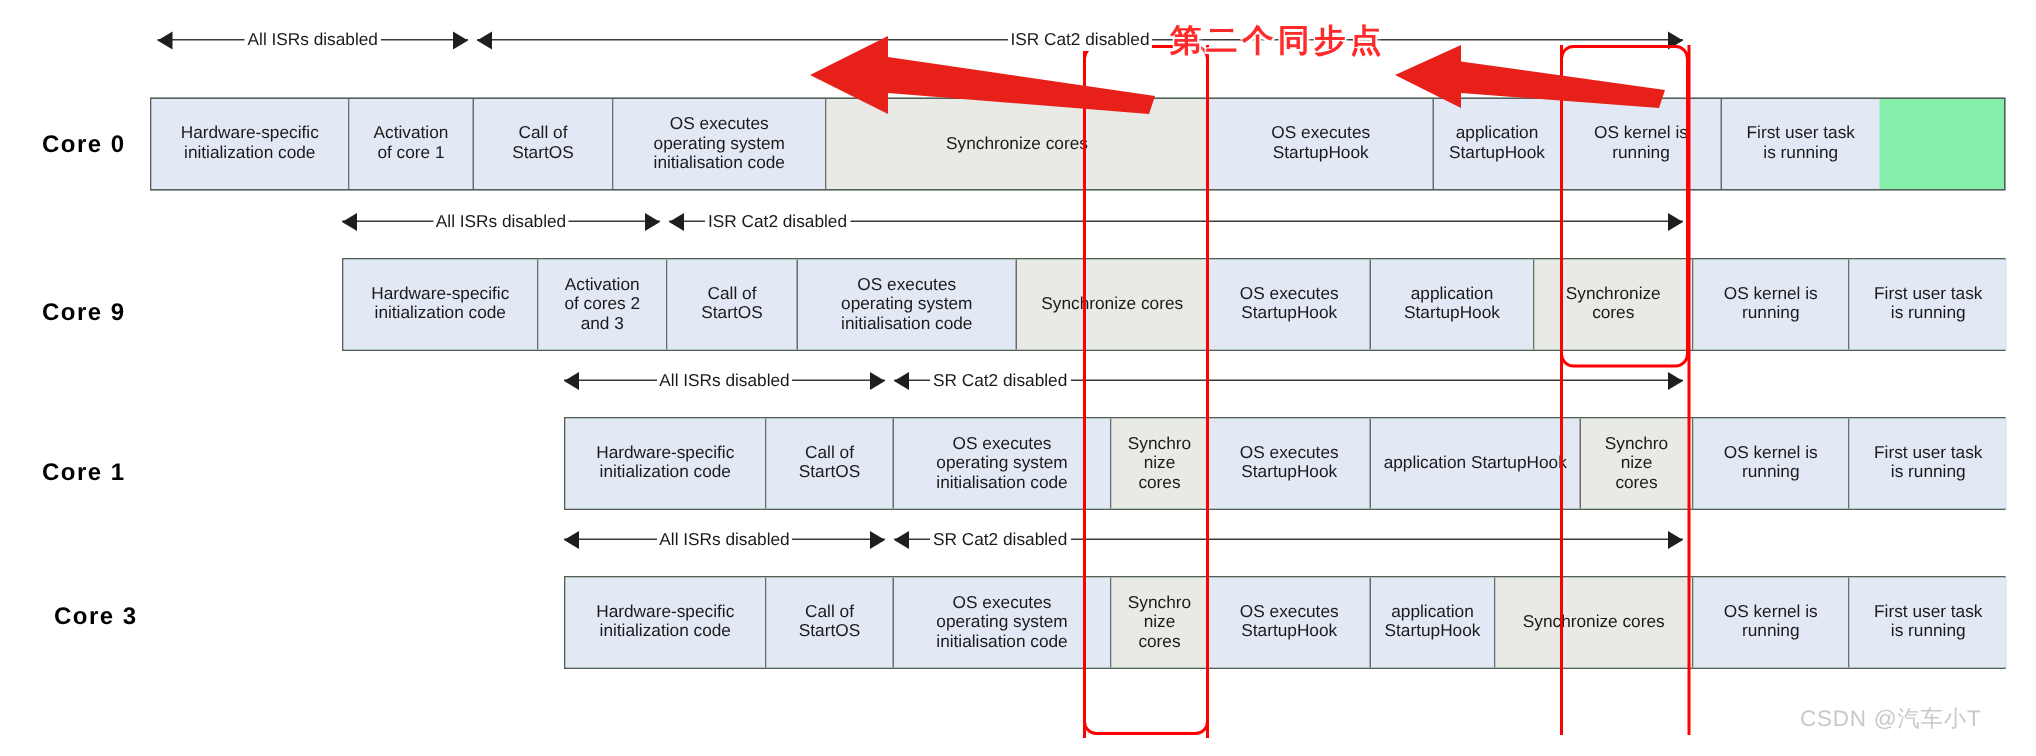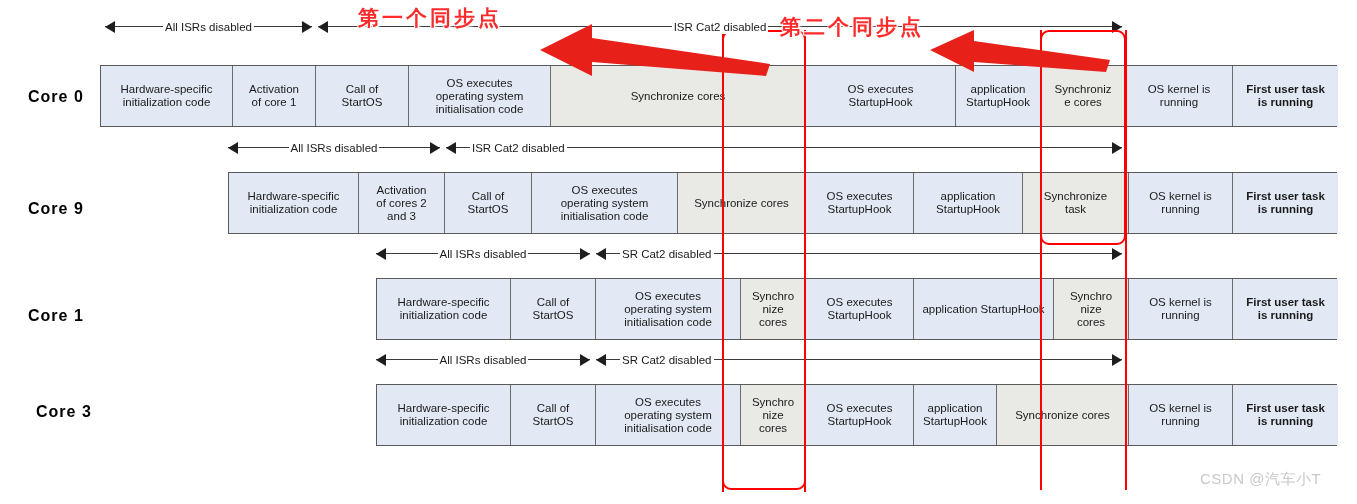--- a/index.html
+++ b/index.html
@@ -37,21 +37,21 @@
     align-items:center;
     justify-content:center;
     text-align:center;
     font-size:11.5px;
     line-height:13px;
     color:#1a1a1a;
     padding:1px 2px;
     overflow:hidden;
     white-space:pre-line;
   }
-  .cell:last-child{border-right:none;font-weight:bold;}
+  .cell:last-child{border-right:none;}
   .c-blue{background:#e2e9f5;}
   .c-grey{background:#e9e9e6;}
 
   
   .arrow-row{position:absolute;height:20px;}
   .arr{
     position:absolute;
     top:0;
     height:20px;
     display:flex;
@@ -209,22 +209,20 @@
       <div class="cell c-blue" style="width: 93px; flex: 0 0 auto;">Call of
 StartOS</div>
       <div class="cell c-blue" style="width: 142px; flex: 0 0 auto;">OS executes
 operating system
 initialisation code</div>
       <div class="cell c-grey" style="width: 255px; flex: 0 0 auto;">Synchronize cores</div>
       <div class="cell c-blue" style="width: 150px; flex: 0 0 auto;">OS executes
 StartupHook</div>
       <div class="cell c-blue" style="width: 85px; flex: 0 0 auto;">application
 StartupHook</div>
-      <div class="cell c-grey" style="width: 85px; flex: 0 0 auto;">Synchroniz
-e cores</div>
       <div class="cell c-blue" style="width: 107px; flex: 0 0 auto;">OS kernel is
 running</div>
       <div class="cell c-blue" style="width: 105px; flex: 0 0 auto;">First user task
 is running</div>
     </div>
   <div class="bar" id="bar1" style="left: 228px; top: 172px; width: 1109px; height: 62px;">
       <div class="cell c-blue" style="width: 130px; flex: 0 0 auto;">Hardware-specific
 initialization code</div>
       <div class="cell c-blue" style="width: 86px; flex: 0 0 auto;">Activation
 of cores 2
@@ -233,21 +231,21 @@
 StartOS</div>
       <div class="cell c-blue" style="width: 146px; flex: 0 0 auto;">OS executes
 operating system
 initialisation code</div>
       <div class="cell c-grey" style="width: 128px; flex: 0 0 auto;">Synchronize cores</div>
       <div class="cell c-blue" style="width: 108px; flex: 0 0 auto;">OS executes
 StartupHook</div>
       <div class="cell c-blue" style="width: 109px; flex: 0 0 auto;">application
 StartupHook</div>
       <div class="cell c-grey" style="width: 106px; flex: 0 0 auto;">Synchronize
-task</div>
+cores</div>
       <div class="cell c-blue" style="width: 104px; flex: 0 0 auto;">OS kernel is
 running</div>
       <div class="cell c-blue" style="width: 105px; flex: 0 0 auto;">First user task
 is running</div>
     </div>
   <div class="bar" id="bar2" style="left: 376px; top: 278px; width: 961px; height: 62px;">
       <div class="cell c-blue" style="width: 134px; flex: 0 0 auto;">Hardware-specific
 initialization code</div>
       <div class="cell c-blue" style="width: 85px; flex: 0 0 auto;">Call of
 StartOS</div>
@@ -292,21 +290,20 @@
 
   <div id="redlayer">
       <div class="redline" style="left: 722px; top: 30px; height: 462px;"></div>
       <div class="redline" style="left: 804px; top: 30px; height: 462px;"></div>
       <div class="redline" style="left: 1040px; top: 30px; height: 460px;"></div>
       <div class="redline" style="left: 1125px; top: 30px; height: 460px;"></div>
       <div class="redbox" style="left: 722px; top: 30px; width: 84px; height: 460px;"></div>
       <div class="redbox" style="left: 1040px; top: 30px; width: 86px; height: 215px;"></div>
     </div>
 
-  <div class="cn-label" style="left:358px;top:6px;">第一个同步点</div>
   <div class="cn-label" style="left:780px;top:15px;">第二个同步点</div>
 
   <svg class="big-arrow" style="left:540px;top:24px;" width="230" height="52" viewBox="0 0 230 52">
     <polygon points="0,26 52,0 52,14 230,40 226,52 52,38 52,52" fill="#e8201a"></polygon>
   </svg>
   <svg class="big-arrow" style="left:930px;top:30px;" width="180" height="42" viewBox="0 0 180 42">
     <polygon points="0,20 44,0 44,11 180,30 176,42 44,32 44,42" fill="#e8201a"></polygon>
   </svg>
 
   <div class="watermark" style="left:1200px;top:470px;">CSDN @汽车小T</div>

